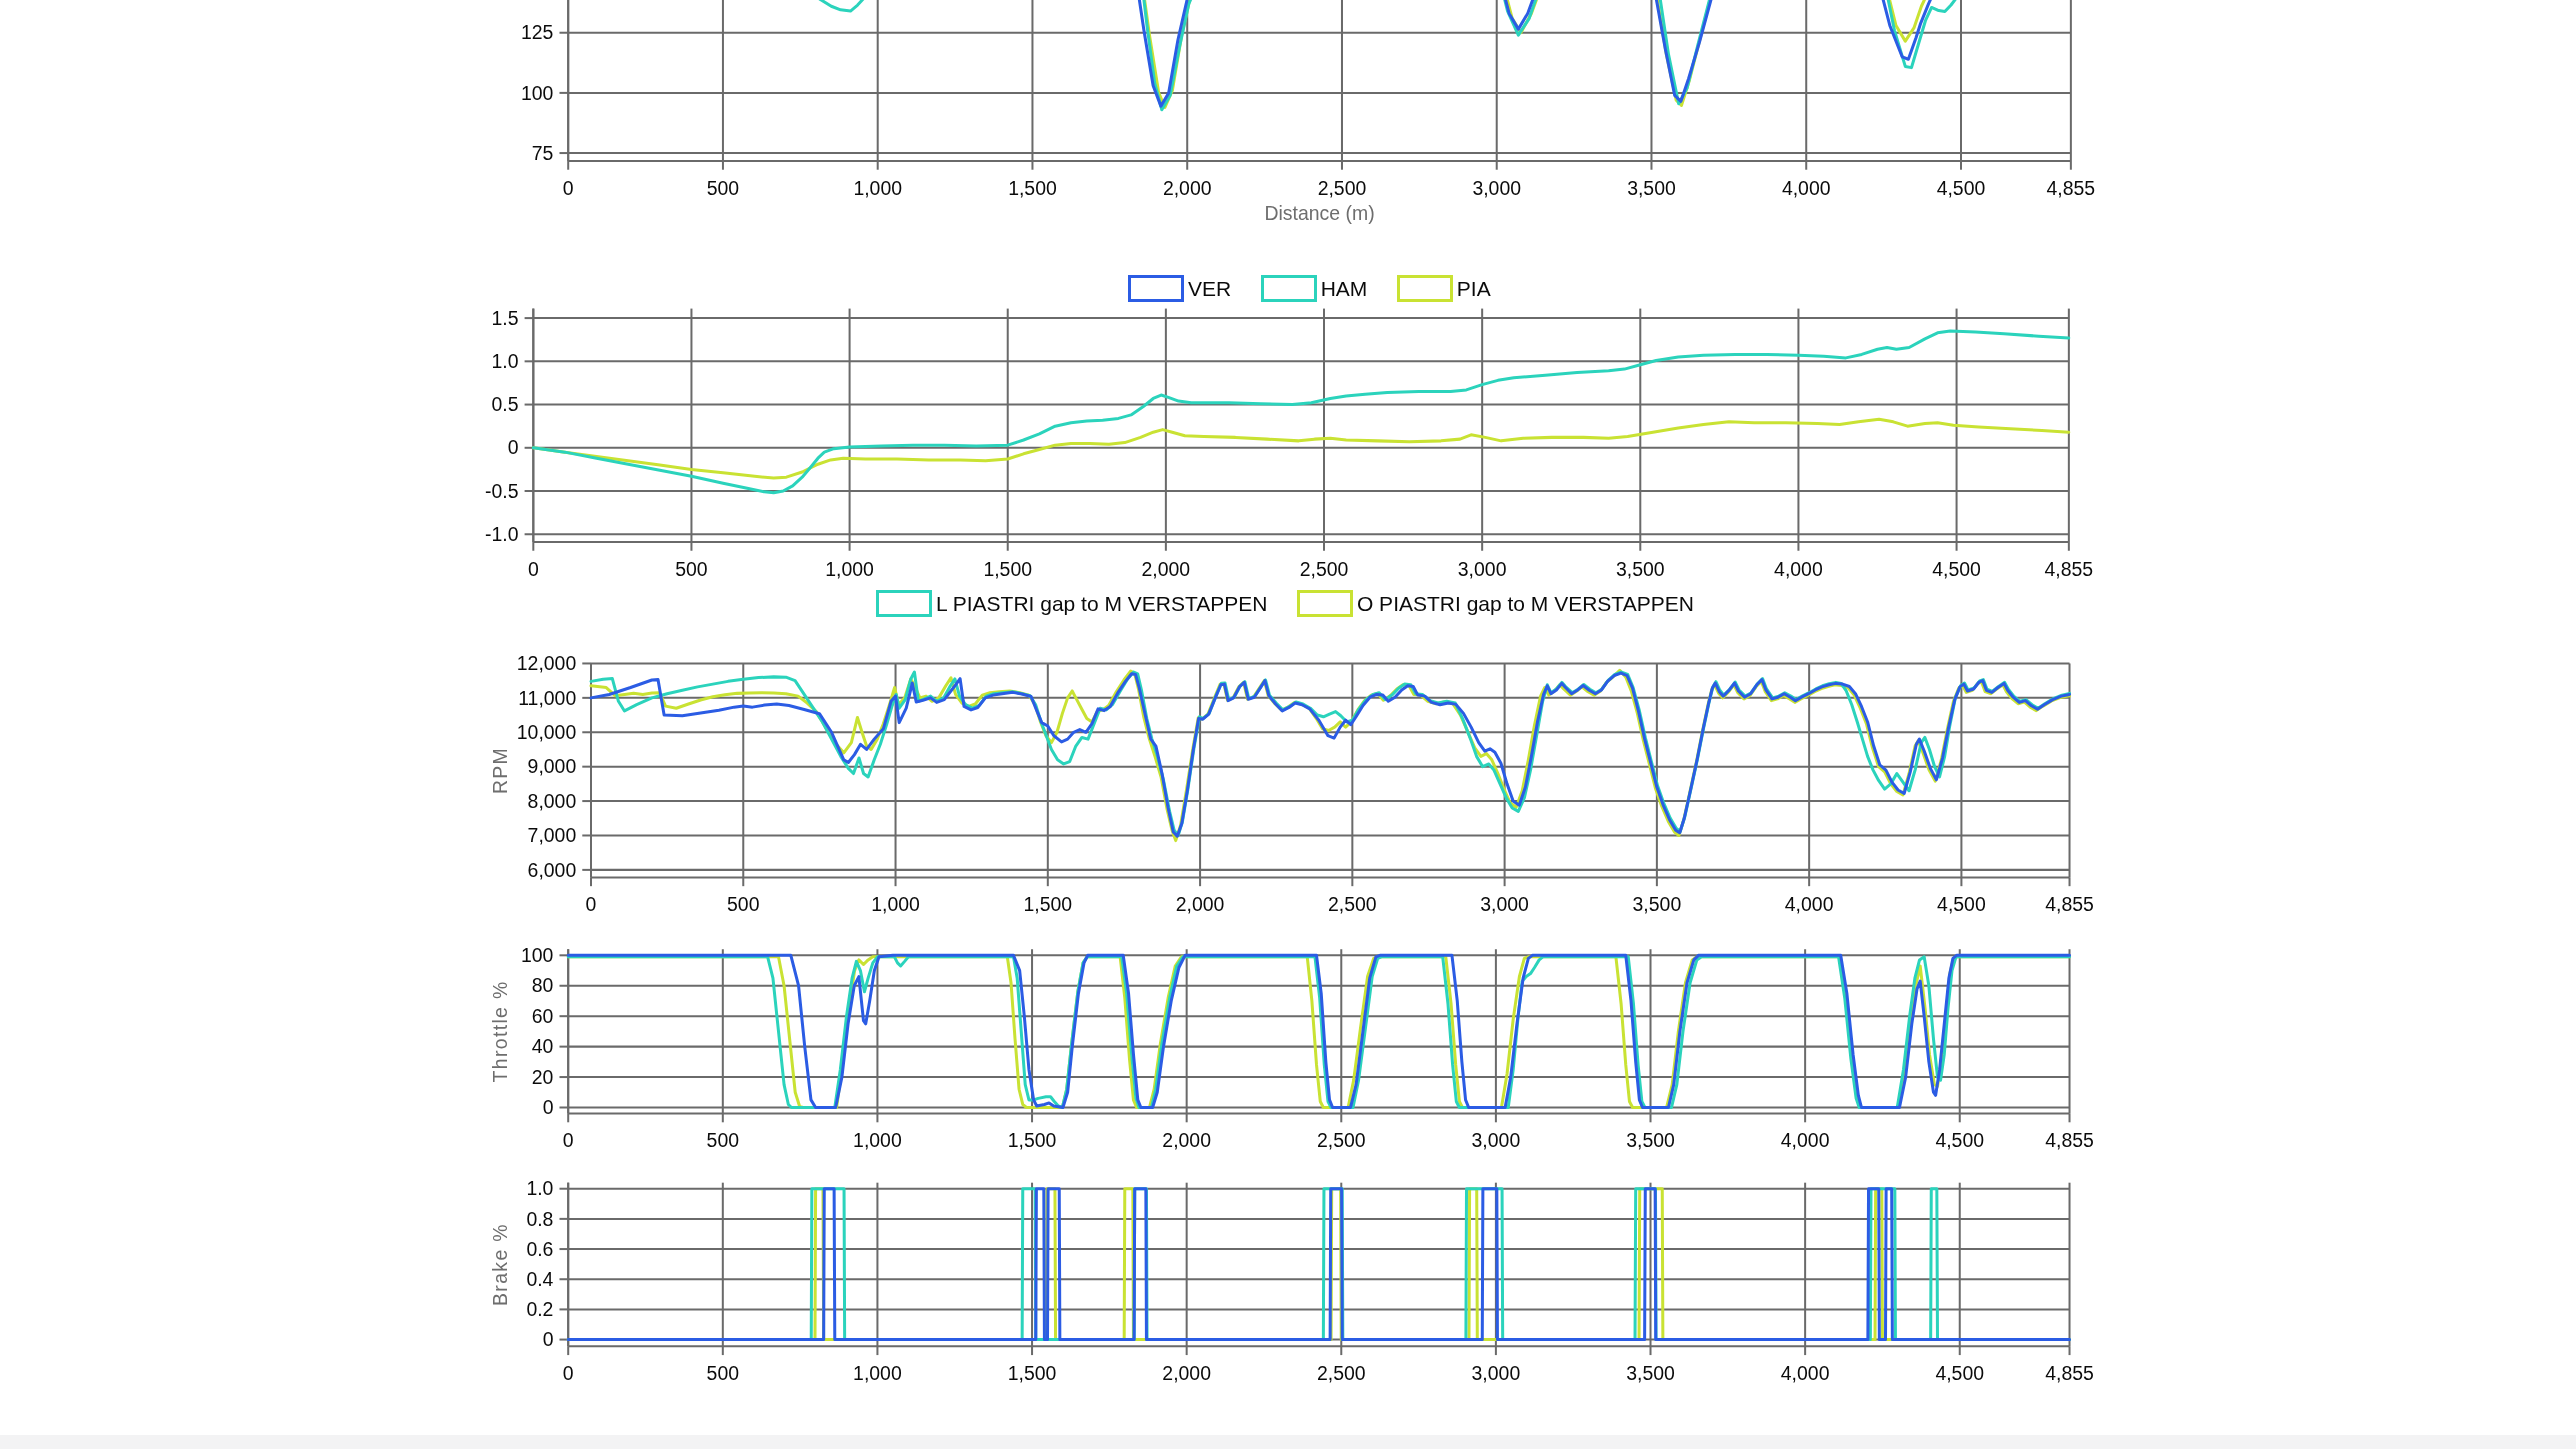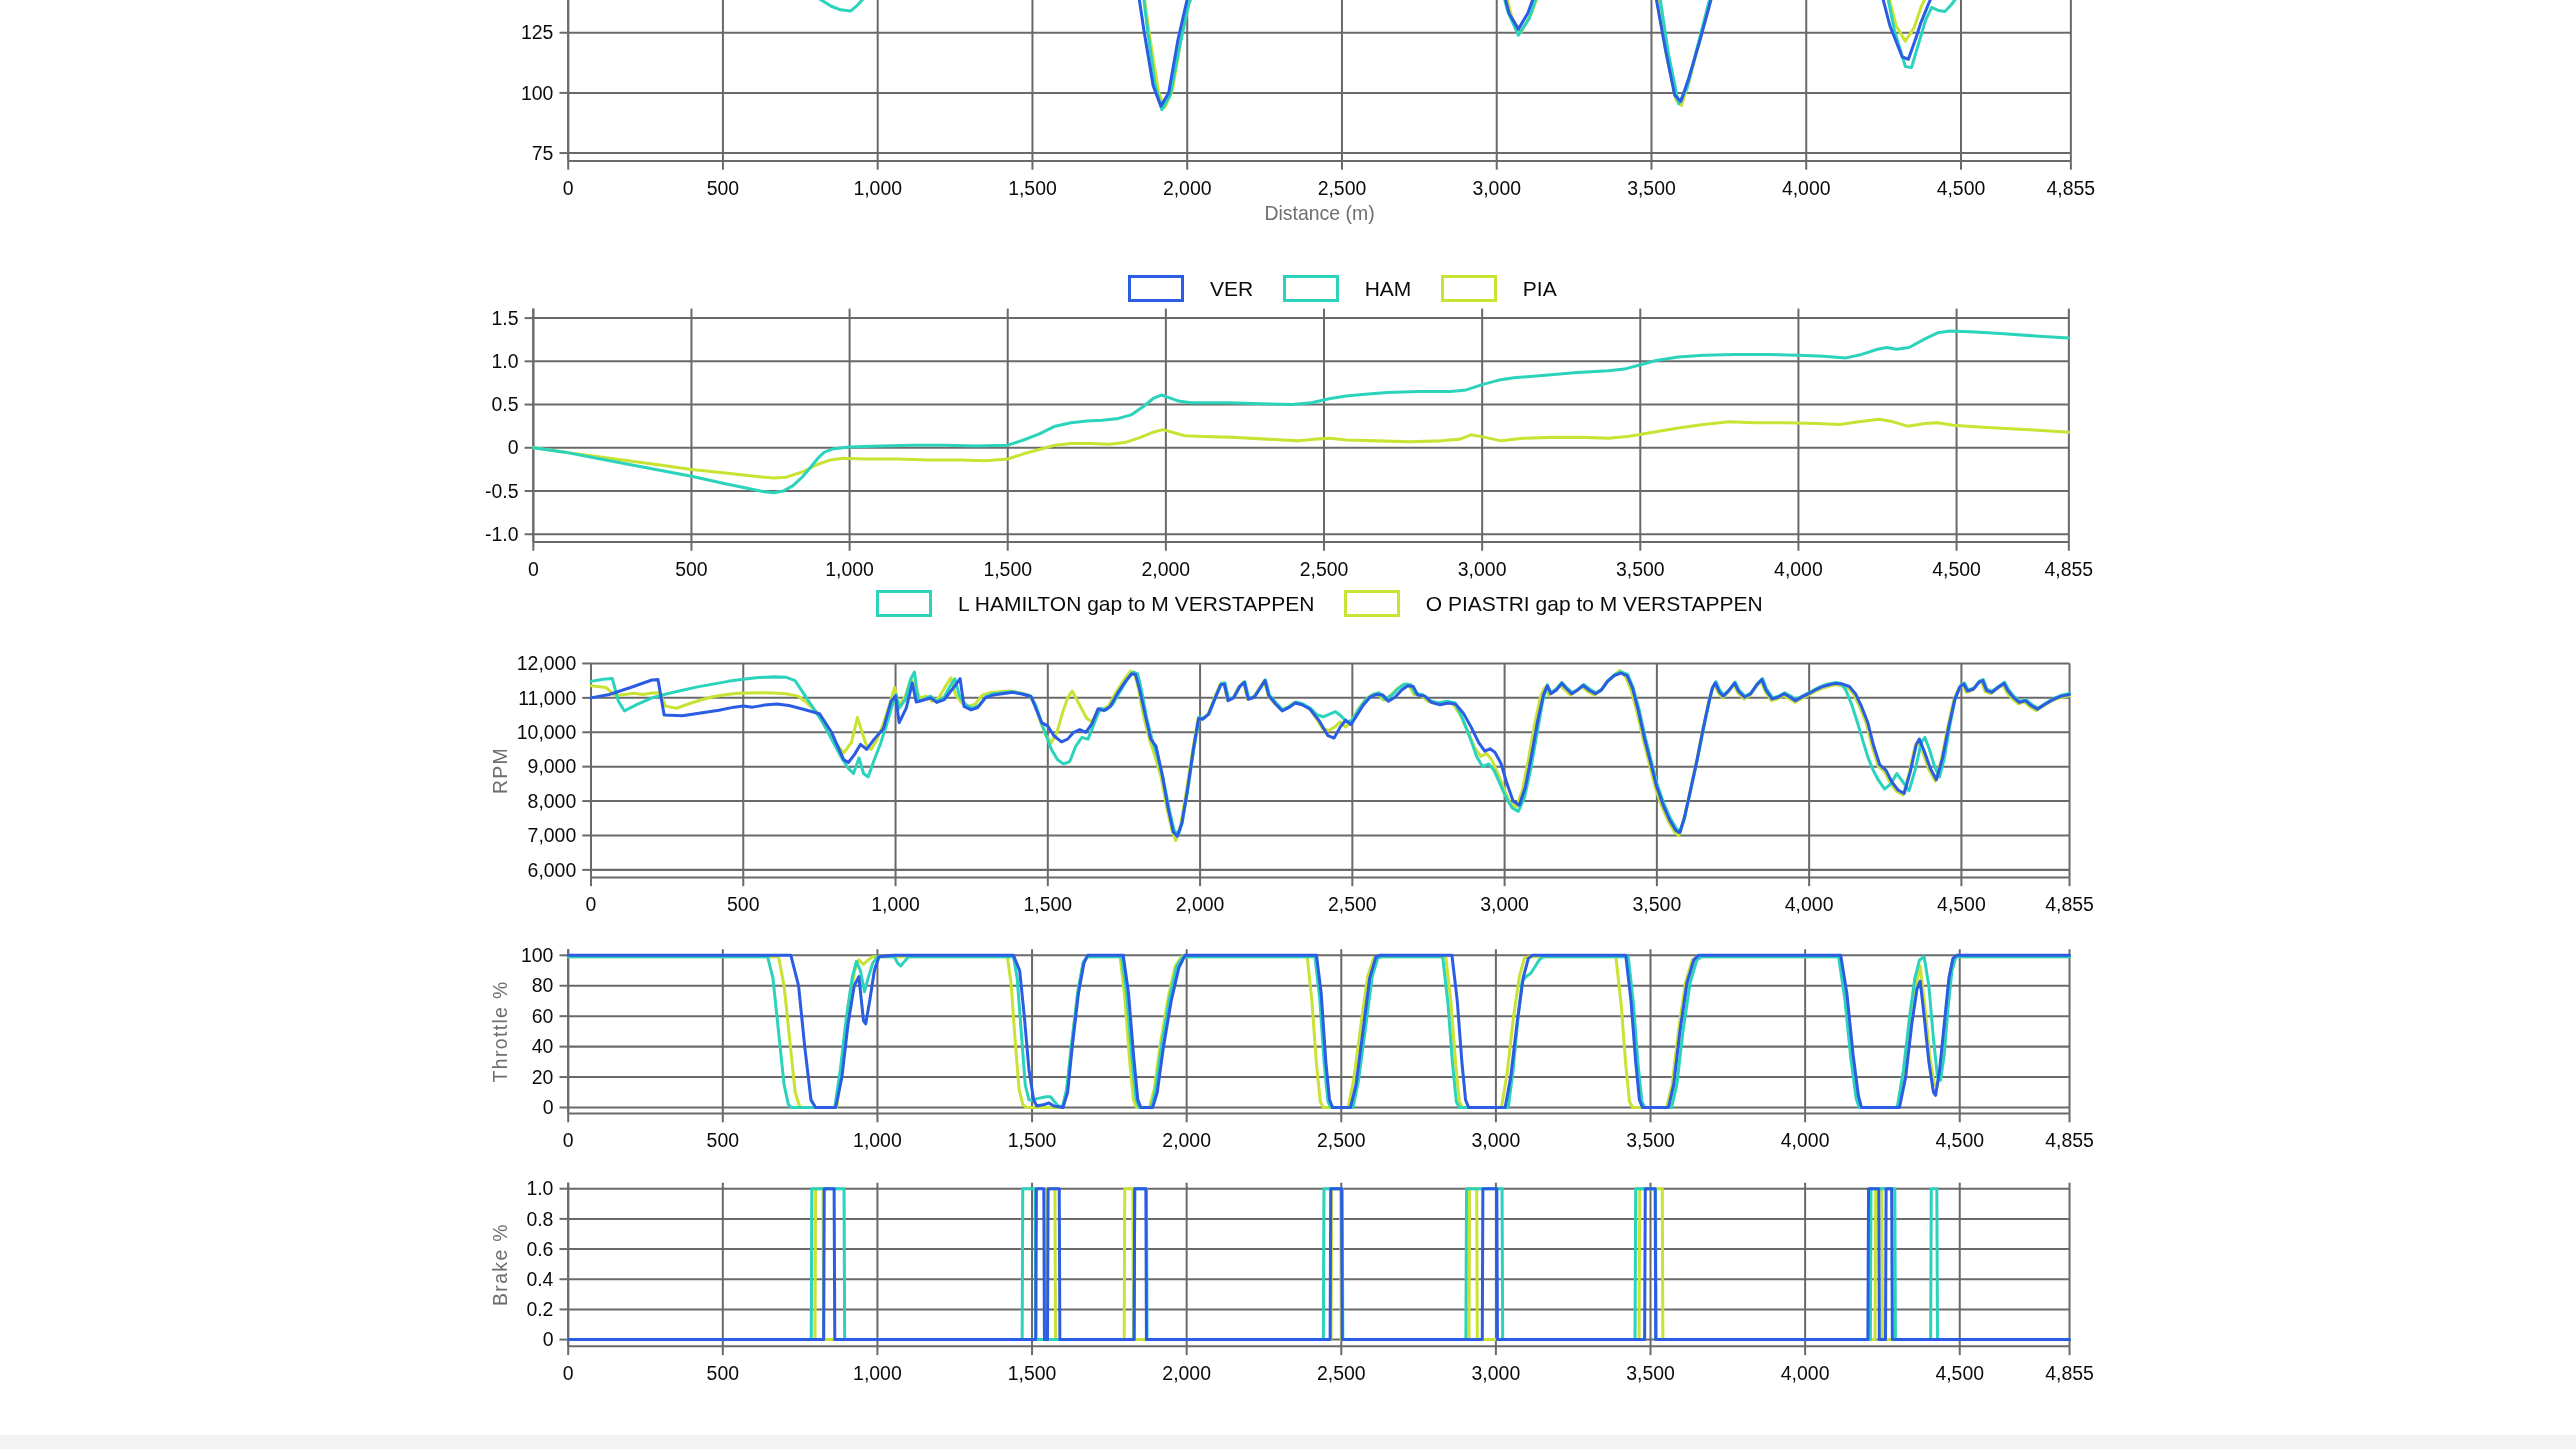--- a/index.html
+++ b/index.html
@@ -1,21 +1,21 @@
 <!DOCTYPE html>
 <html style="font-size:10.7px"><head>
 <meta charset="utf-8">
 <style>
   html,body{margin:0;padding:0;background:#ffffff;}
   body{width:2576px;height:1449px;position:relative;overflow:hidden;
        font-family:"Liberation Sans", sans-serif;}
   #stage{position:absolute;left:0;top:0;width:2576px;height:1449px;}
   svg{position:absolute;left:0;top:0;}
   .legend-row{position:absolute;display:flex;align-items:center;gap:29.5px;}
-  .legend-item{display:flex;align-items:center;gap:26px;}
+  .legend-item{display:flex;align-items:center;gap:4px;}
   .legend-swatch{width:56px;height:27px;background:#fff;box-sizing:border-box;border:3.4px solid #000;}
   .legend-label{font-size:21px;color:#0b0b0b;white-space:nowrap;}
   #footer-bar{position:absolute;left:0;top:1435px;width:2576px;height:14px;}
 </style>
 </head>
 <body>
 
 <div id="stage">
   <svg id="charts-svg" width="2576" height="1449" viewBox="0 0 3840 2160">
       <g>
@@ -331,21 +331,21 @@
         <span class="legend-label">HAM</span>
       </div>
       <div class="legend-item">
         <span class="legend-swatch" style="border-color: rgb(201, 226, 51);"></span>
         <span class="legend-label">PIA</span>
       </div>
     </div>
   <div id="legend-gap" class="legend-row" style="top: 590px; left: 876px;">
       <div class="legend-item">
         <span class="legend-swatch" style="border-color: rgb(43, 211, 188);"></span>
-        <span class="legend-label">L HAMILTON gap to M VERSTAPPEN</span>
+        <span class="legend-label">L PIASTRI gap to M VERSTAPPEN</span>
       </div>
       <div class="legend-item">
         <span class="legend-swatch" style="border-color: rgb(201, 226, 51);"></span>
         <span class="legend-label">O PIASTRI gap to M VERSTAPPEN</span>
       </div>
     </div>
   <div id="footer-bar" style="background: rgb(243, 243, 244);"></div>
 </div>
 
 

